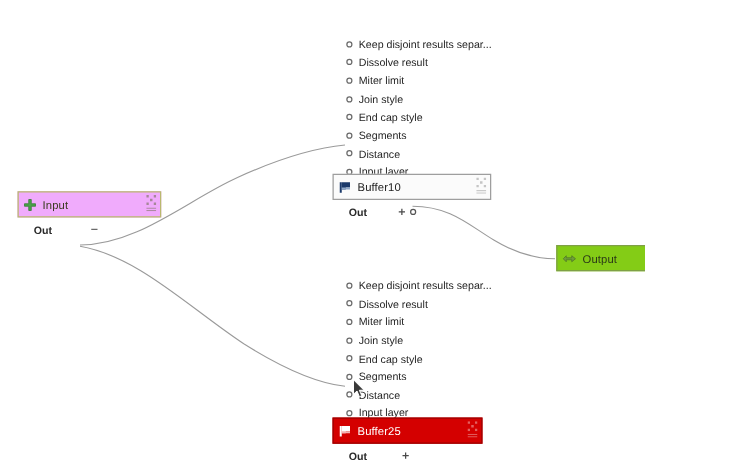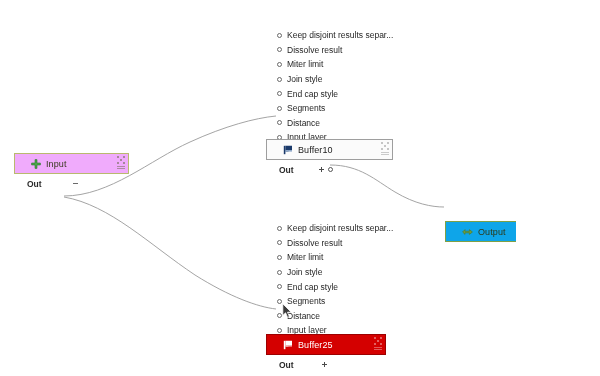--- a/index.html
+++ b/index.html
@@ -33,21 +33,21 @@
   .node {
     position: absolute;
     box-sizing: border-box;
   }
   .node-header {
     position: relative;
     box-sizing: border-box;
     display: flex;
     align-items: center;
     height: 21px;
-    padding: 0 16px;
+    padding: 0 4px;
     border: 1px solid #9a9a6a;
     font-size: 9px;
     letter-spacing: .1px;
   }
   .node-title {
     margin-left: 5px;
     white-space: nowrap;
     overflow: hidden;
   }
   .hdr-icons {
@@ -70,24 +70,23 @@
     opacity: .5;
   }
 
   
   .node-input .node-header {
     background: #f0abfc;
     border-color: #b9b96e;
     color: #3a3a20;
   }
   .node-output .node-header {
-    background: #0ea5e9;
+    background: #84cc16;
     border-color: #7fa046;
     color: #2c3a18;
-    margin-top: 25px;
   }
   .node-algo .node-header {
     background: #fbfbfb;
     border: 1px solid #9e9e9e;
     color: #222222;
   }
   .node-algo.node-error .node-header {
     background: #d40000;
     border: 1px solid #9c0000;
     color: #ffffff;

